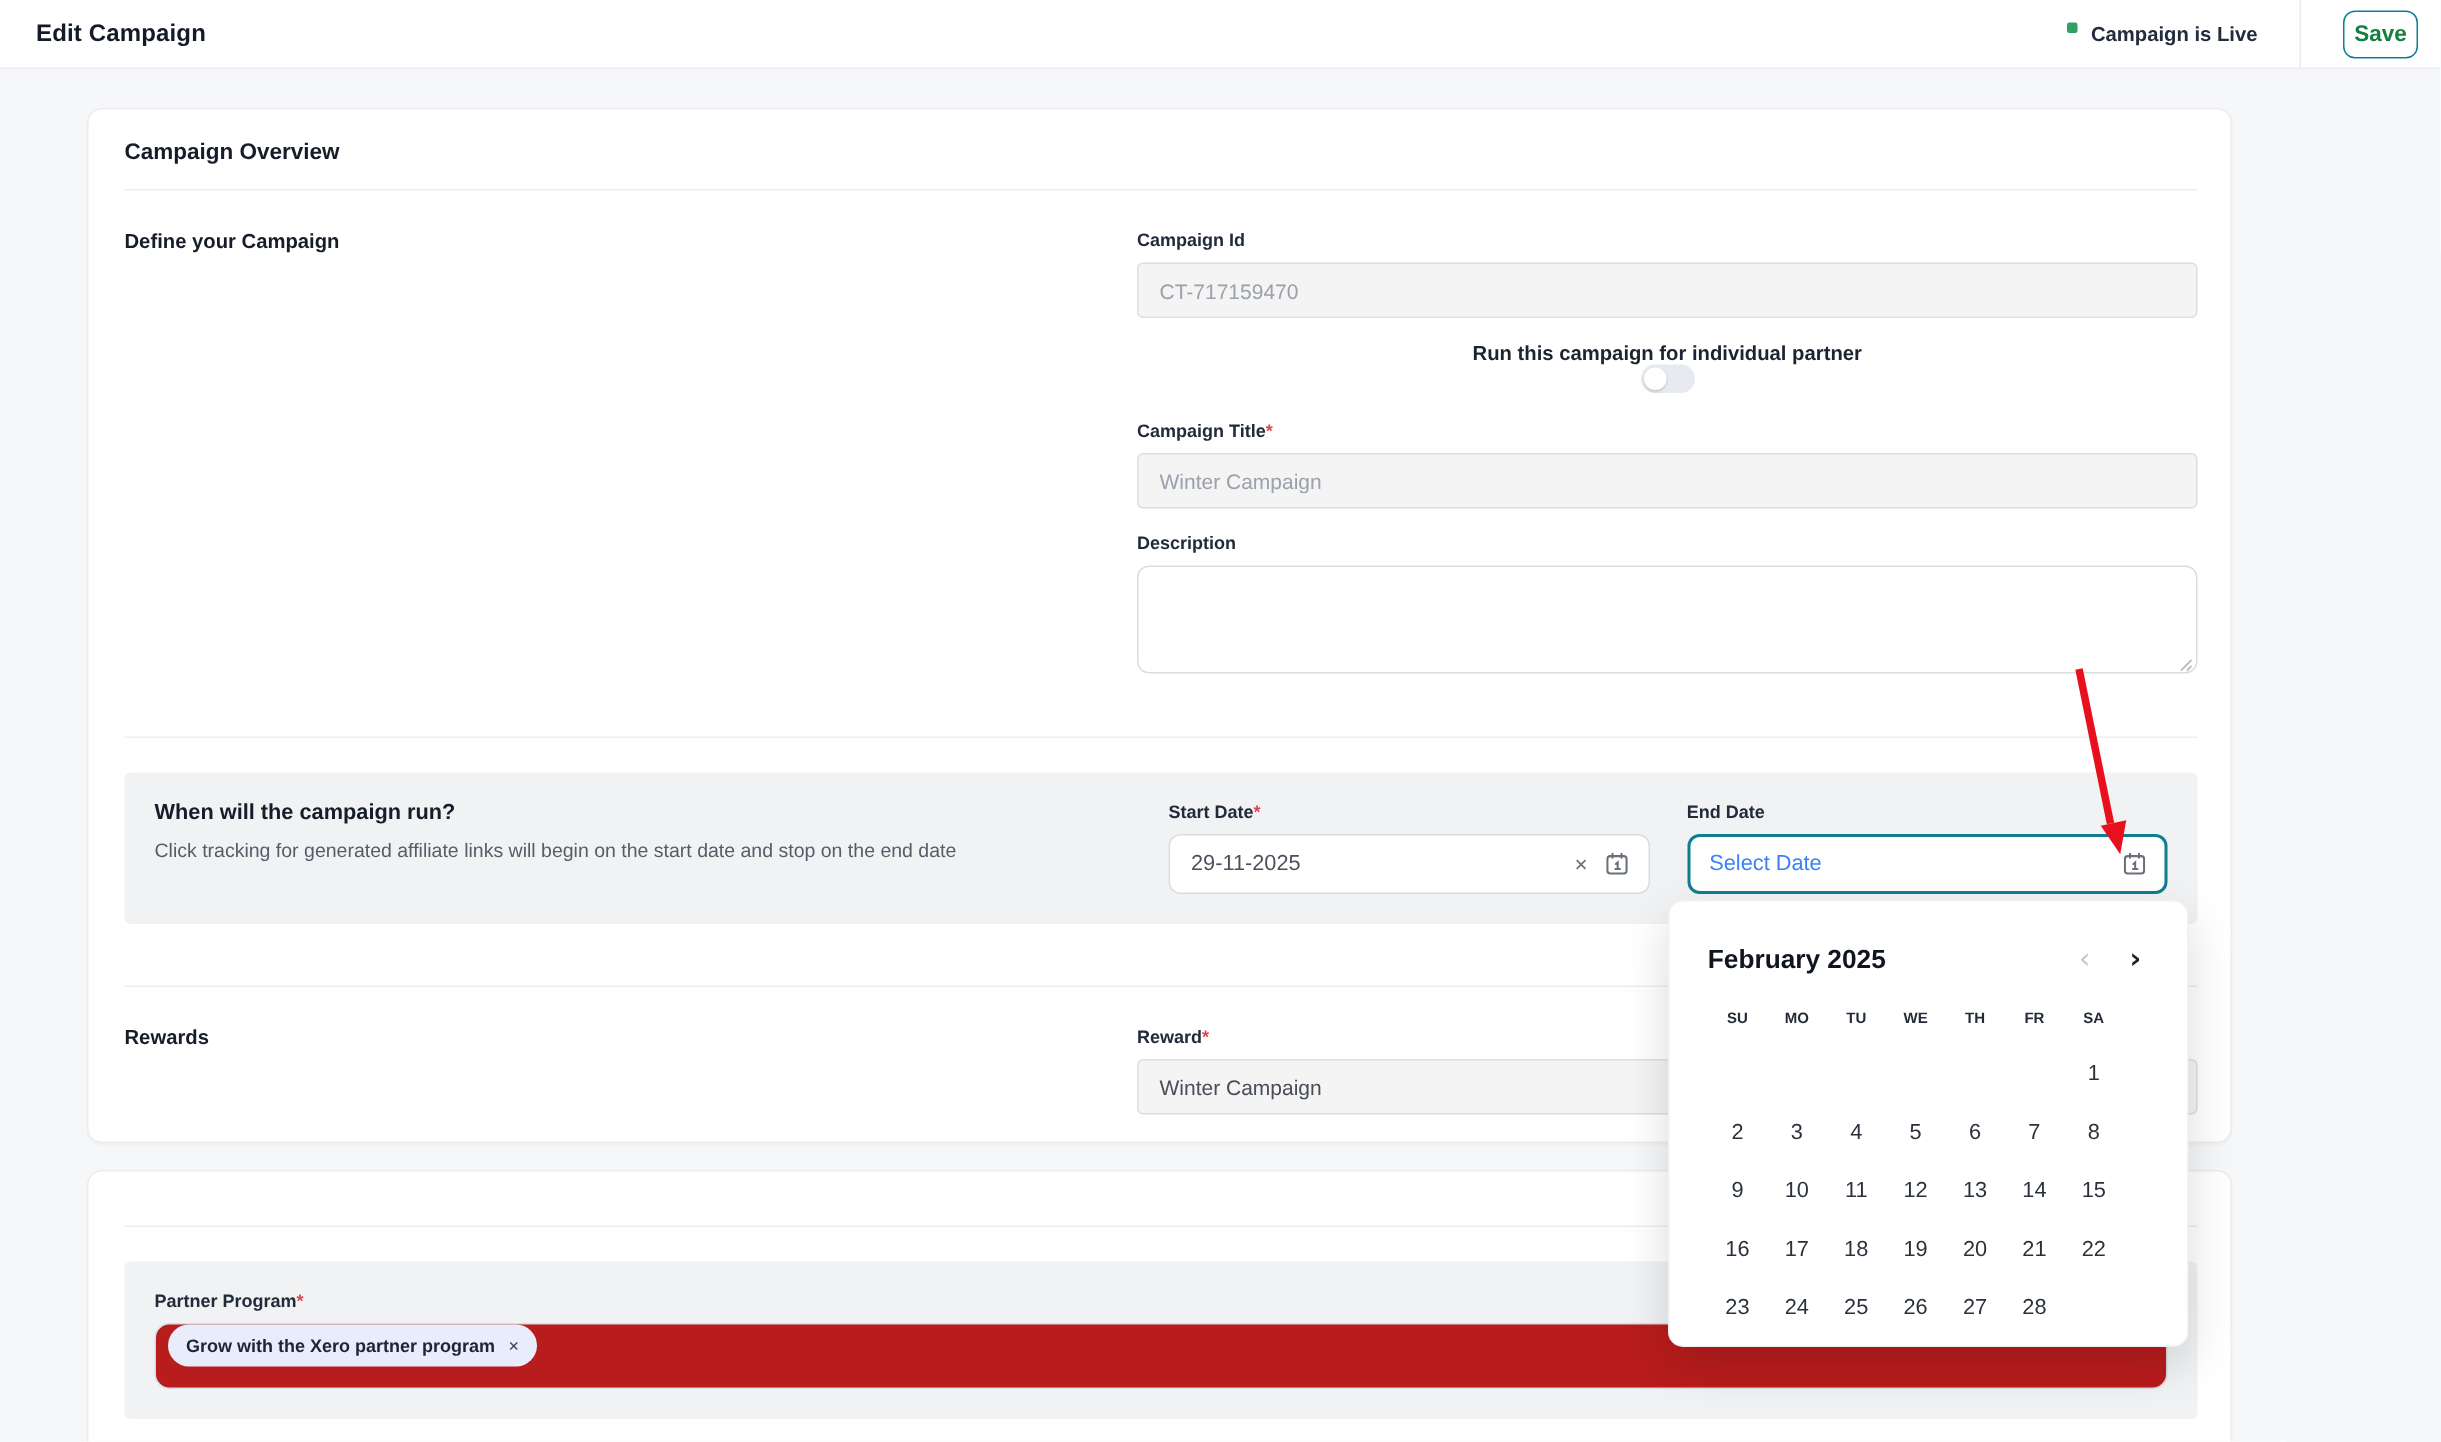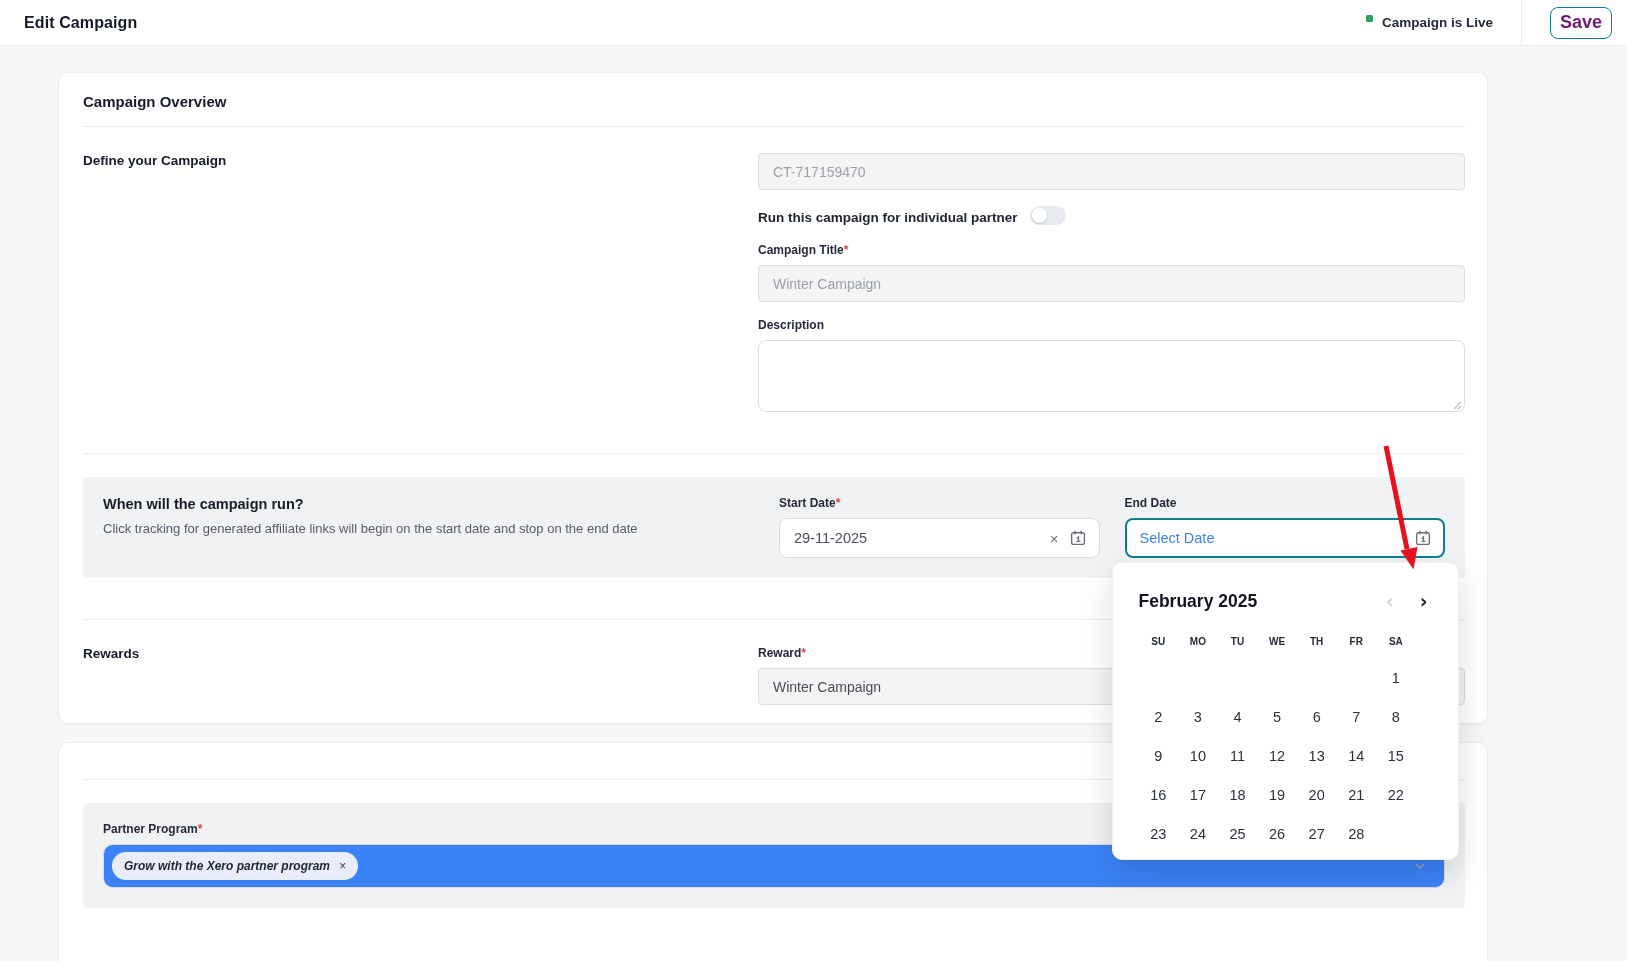--- a/index.html
+++ b/index.html
@@ -16,22 +16,22 @@
     height:46px; background:#fff; border-bottom:1px solid #eaecef;
     display:flex; align-items:center; padding:0 15px 0 24px;
   }
   .topbar h1 { font-size:16px; font-weight:bold; color:#141b28; letter-spacing:.1px; }
   .topbar .spacer { flex:1; }
   .status { display:flex; align-items:flex-start; gap:9px; }
   .status-dot { width:7px; height:7px; background:#2fa263; border-radius:1.5px; }
   .status-label { font-size:13.5px; font-weight:bold; color:#232c3c; }
   .topbar-sep { width:1px; height:46px; background:#e9ebee; margin:0 28px; }
   .save-btn {
-    width:62px; height:32px; border:1.5px solid #0e7e93; border-radius:8px;
-    background:#fff; color:#701a75; font-size:18px; font-weight:bold;
+    width:50px; height:32px; border:1.5px solid #0e7e93; border-radius:8px;
+    background:#fff; color:#15803d; font-size:15px; font-weight:bold;
     font-family:"Liberation Sans", sans-serif; cursor:pointer;
   }
   
   .page { position:relative; padding:26px 139px 0 58px; }
   .card {
     background:#fff; border:1px solid #ededf0; border-radius:10px;
     box-shadow:0 1px 2px rgba(16,24,40,.04);
     padding:20px 22px 18px 24px; position:relative;
   }
   .card + .card { margin-top:18px; }
@@ -43,21 +43,21 @@
   .field { margin-bottom:16px; }
   .field-label { display:block; font-size:12px; font-weight:bold; color:#222b3b; margin-bottom:8px; }
   .req { color:#e2434b; }
   .tb {
     width:100%; height:37px; border:1px solid #d9dce1; border-radius:4px;
     padding:0 14px; font-size:14px; font-family:"Liberation Sans", sans-serif;
     display:flex; align-items:center; background:#fff;
   }
   input.tb { display:block; }
   .tb.gray { background:#f4f4f5; border-color:#dcdee2; color:#9aa1ab; }
-  .toggle-row { display:flex; align-items:flex-end; gap:12px; margin:2px 0 18px; }
+  .toggle-row { display:flex; align-items:center; gap:0; margin:2px 0 18px;flex-direction:column; }
   .toggle-row .toggle-label { font-size:13.5px; font-weight:bold; color:#1c2431; }
   .toggle { width:36px; height:19px; background:#e7eaee; border-radius:10px; position:relative; cursor:pointer; }
   .toggle .knob {
     position:absolute; top:2px; left:2px; width:15px; height:15px; background:#fff;
     border-radius:50%; box-shadow:0 1px 2px rgba(0,0,0,.18);
   }
   textarea.desc {
     width:100%; height:72px; border:1px solid #dadde2; border-radius:8px;
     resize:none; font-family:"Liberation Sans", sans-serif; font-size:14px; padding:10px 14px;
     background:#fff; outline:none;
@@ -78,22 +78,22 @@
   .date-input .grow { flex:1; }
   .date-input.focused { border:2px solid #0f7e93; padding:0 11px 0 13px; }
   .placeholder { color:#3b82f6; }
   .clear-x { font-size:15px; color:#697078; margin-right:10px; cursor:pointer; line-height:1; }
   .cal-icon { flex:0 0 auto; cursor:pointer; display:flex; }
   
   .rewards-grid { display:grid; grid-template-columns:675px 1fr; padding-top:26px; }
   .tb.reward { background:#f4f4f5; border-color:#dcdee2; color:#474e58; }
   
   .select-box {
-    height:44px; background:#3b82f6; border:1px solid #d8dbe0; border-radius:10px;
-    display:flex; align-items:center; padding:0 16px 0 8px; cursor:pointer;font-style:italic;
+    height:44px; background:#b91c1c; border:1px solid #d8dbe0; border-radius:10px;
+    display:flex; align-items:flex-start; padding:0 16px 0 8px; cursor:pointer;
   }
   .chip {
     background:#e9edfb; border-radius:999px; padding:7px 12px; display:flex; align-items:center; gap:9px;
     font-size:12px; font-weight:bold; color:#1d2433; white-space:nowrap;
   }
   .chip .chip-x { font-size:12px; color:#3a4150; cursor:pointer; font-weight:normal; }
   .select-box .spacer { flex:1; }
   
   .end-wrap { position:relative; }
   .calendar-pop {
@@ -138,20 +138,21 @@
 
   <div class="card">
     <div class="card-heading">Campaign Overview</div>
     <div class="divider"></div>
 
     <div class="two-col">
       <div class="col-heading">Define your Campaign</div>
       <div>
 
         <div class="field">
+          <label class="field-label">Campaign Id</label>
           <input class="tb gray" readonly="" value="CT-717159470" style="">
         </div>
 
         <div class="toggle-row">
           <span class="toggle-label">Run this campaign for individual partner</span>
           <span class="toggle">
               <span class="knob"></span>
             </span>
         </div>
 

